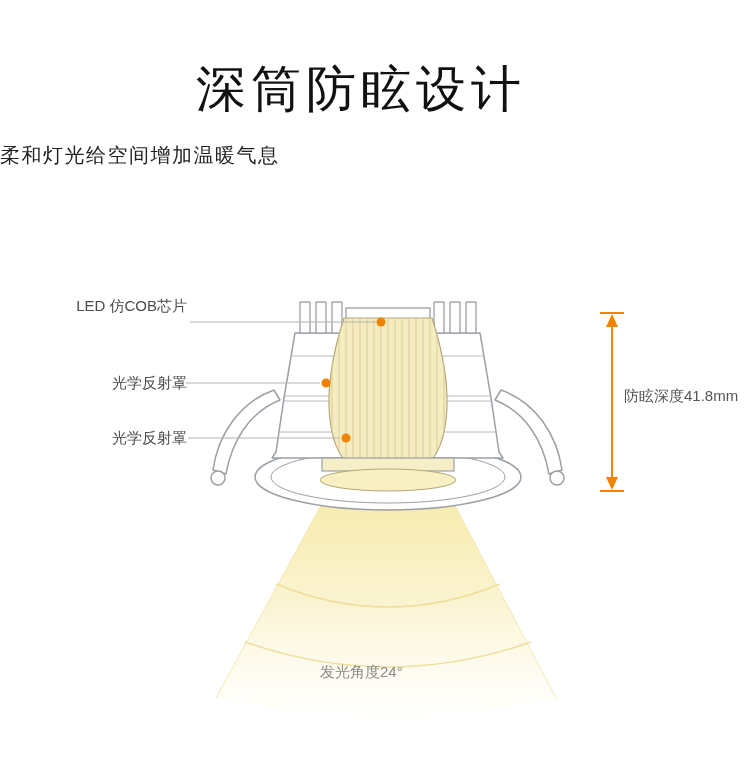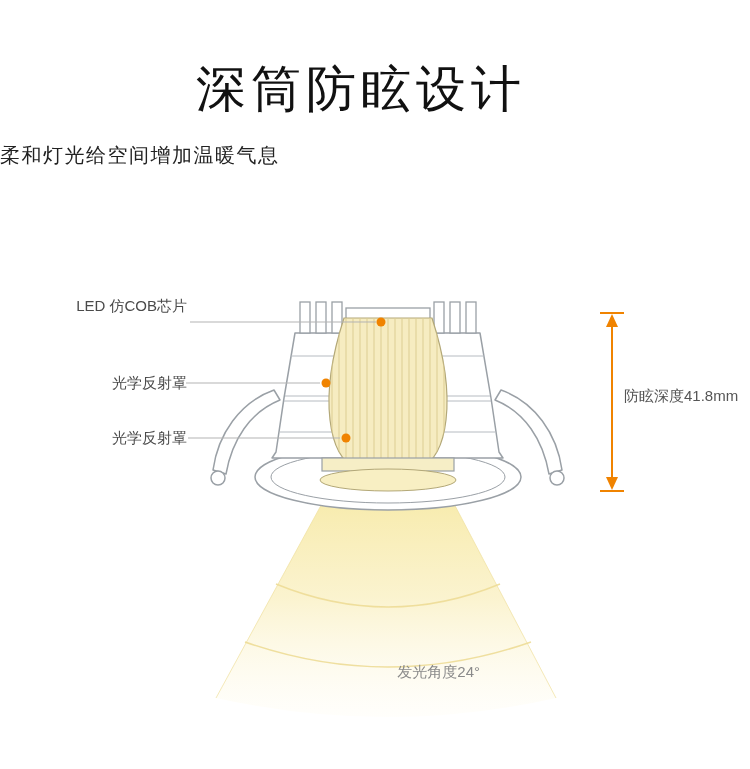--- a/index.html
+++ b/index.html
@@ -31,21 +31,21 @@
   }
   .callout-led{top:296px;}
   .callout-body{top:373px;}
   .callout-reflector{top:428px;}
   .depth-label{
     position:absolute;left:624px;top:387px;
     font-size:15px;color:#555555;white-space:nowrap;
   }
   .beam-label{
     position:absolute;left:320px;top:663px;width:160px;
-    text-align:right;
+    text-align:left;
     font-size:15px;color:#8a8a8a;white-space:nowrap;
   }
 </style>
 </head>
 <body>
 
 <div class="canvas">
 
   <div class="title">深筒防眩设计</div>
   <div class="subtitle">柔和灯光给空间增加温暖气息</div>

